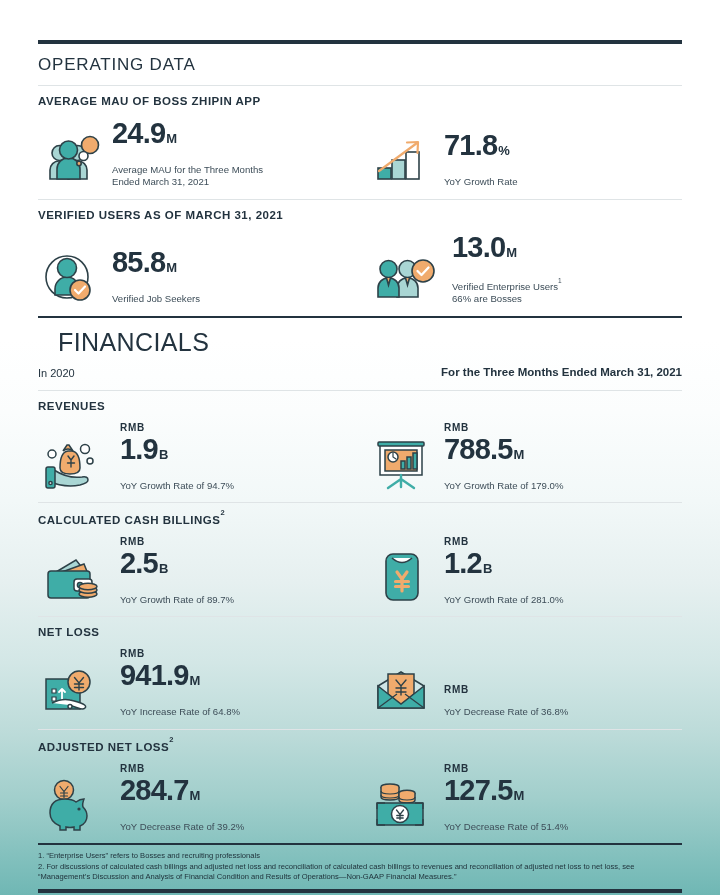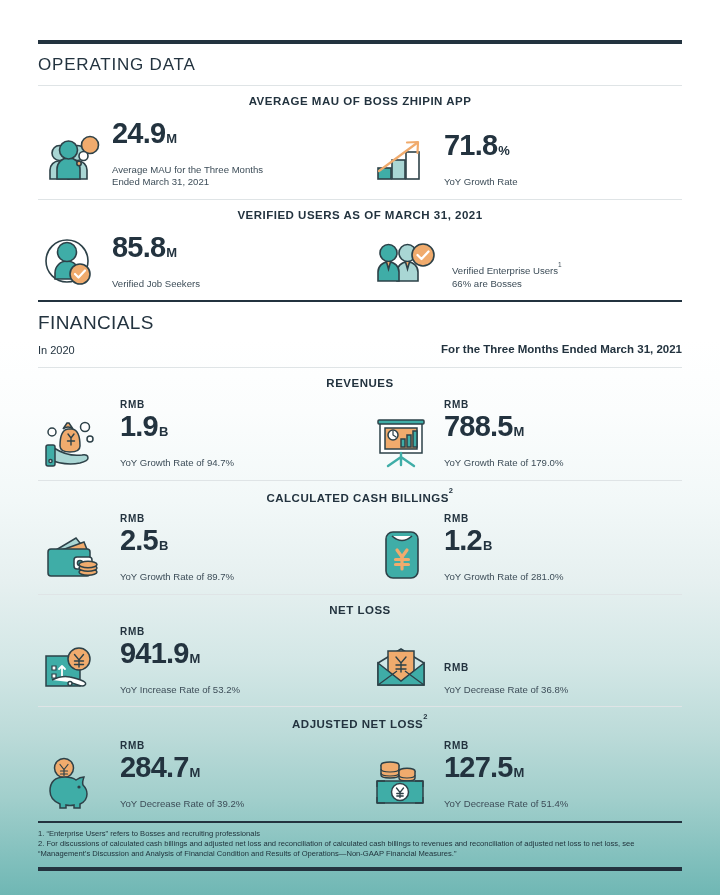--- a/index.html
+++ b/index.html
@@ -55,38 +55,38 @@
     color: #23333f;
     padding: 11px 0 10px 0;
     margin: 0;
   }
   .sub-head {
     font-size: 11.5px;
     font-weight: 700;
     letter-spacing: 0.5px;
     color: #23333f;
     padding: 9px 0 4px 0;
-    text-align: center;
   }
   .sub-head sup {
     font-size: 7.5px;
     font-weight: 700;
     top: -0.55em;
     position: relative;
   }
   .fin-head-row {
     display: flex;
     justify-content: space-between;
     align-items: baseline;
     padding-bottom: 11px;
   }
   .fin-title {
-    font-size: 19px;
+    font-size: 25px;
     letter-spacing: 0.4px;
     font-weight: 400;
+    margin-left: 20px;
   }
   .fin-left-sub {
     font-size: 11px;
     color: #23333f;
     margin-top: 10px;
   }
   .fin-right-sub {
     font-size: 11.5px;
     font-weight: 700;
     color: #23333f;
@@ -256,20 +256,21 @@
             <circle cx="18.5" cy="18" r="8.5" fill="#3fada7"></circle>
             <path d="M16.5 27 l2 7 l2 -7" fill="#f0ab6d"></path>
             <path d="M35.5 27 l2 7 l2 -7" fill="#f0ab6d"></path>
             <circle cx="53" cy="20" r="11" fill="#f0ab6d"></circle>
             <path d="M47.5 20 l4 4 l7 -7.5" stroke="#ffffff" stroke-width="2.3" stroke-linecap="round" stroke-linejoin="round"></path>
           </g>
         </svg>
       </div>
       <div class="metric-body">
         <div class="rmb-label"></div>
+        <div class="big-num"><span>13.0</span><span class="unit">M</span></div>
         <div class="caption"><span>Verified Enterprise Users</span><sup>1</sup><br><span>66% are Bosses</span></div>
       </div>
     </div>
   </div>
 
   <div class="rule-med"></div>
 
   <div class="fin-head-row">
     <div>
       <div class="fin-title" style="padding-top:10px;">FINANCIALS</div>
@@ -385,21 +386,21 @@
             <circle cx="41" cy="19" r="11" fill="#f0ab6d"></circle>
             <path d="M36.5 14.5 l4.5 5.5 l4.5 -5.5 M41 20 v7 M36.5 21 h9 M36.5 24.5 h9" stroke="#2d4148" stroke-width="1.4" stroke-linecap="round" fill="none"></path>
             <path d="M14 40 q10 -5 18 -3 q9 2 13 4 q4 2 2 4 q-2 2 -7 0 l-9 -3" fill="#ffffff"></path>
             <circle cx="32" cy="43.5" r="2" fill="#ffffff"></circle>
           </g>
         </svg>
       </div>
       <div class="metric-body">
         <div class="rmb-label">RMB</div>
         <div class="big-num"><span>941.9</span><span class="unit">M</span></div>
-        <div class="caption">YoY Increase Rate of 53.2%</div>
+        <div class="caption">YoY Increase Rate of 64.8%</div>
       </div>
     </div>
     <div class="metric right">
       <div class="metric-icon">
         <svg width="62" height="52" viewBox="0 0 62 52">
           <g stroke="#2d4148" stroke-width="1.5" fill="none">
             <path d="M8 22 l23 -14 l23 14 v22 h-46 z" fill="#cfe6e6"></path>
             <path d="M18 10 h26 v20 l-13 11 l-13 -11 z" fill="#f0ab6d"></path>
             <path d="M26 16 l5 6 l5 -6 M31 22 v9 M26 24 h10 M26 28 h10" stroke="#2d4148" stroke-width="1.4" stroke-linecap="round"></path>
             <path d="M8 22 l23 18 l23 -18 v22 h-46 z" fill="#3fada7"></path>

